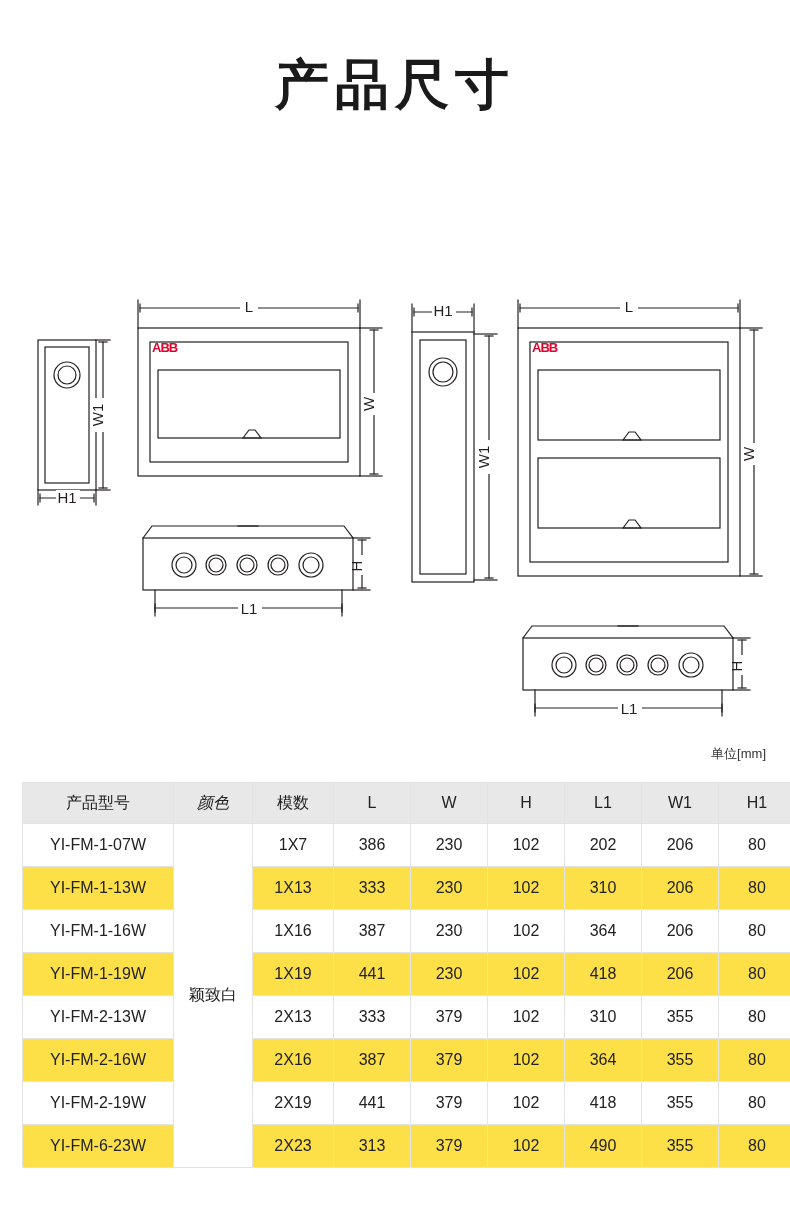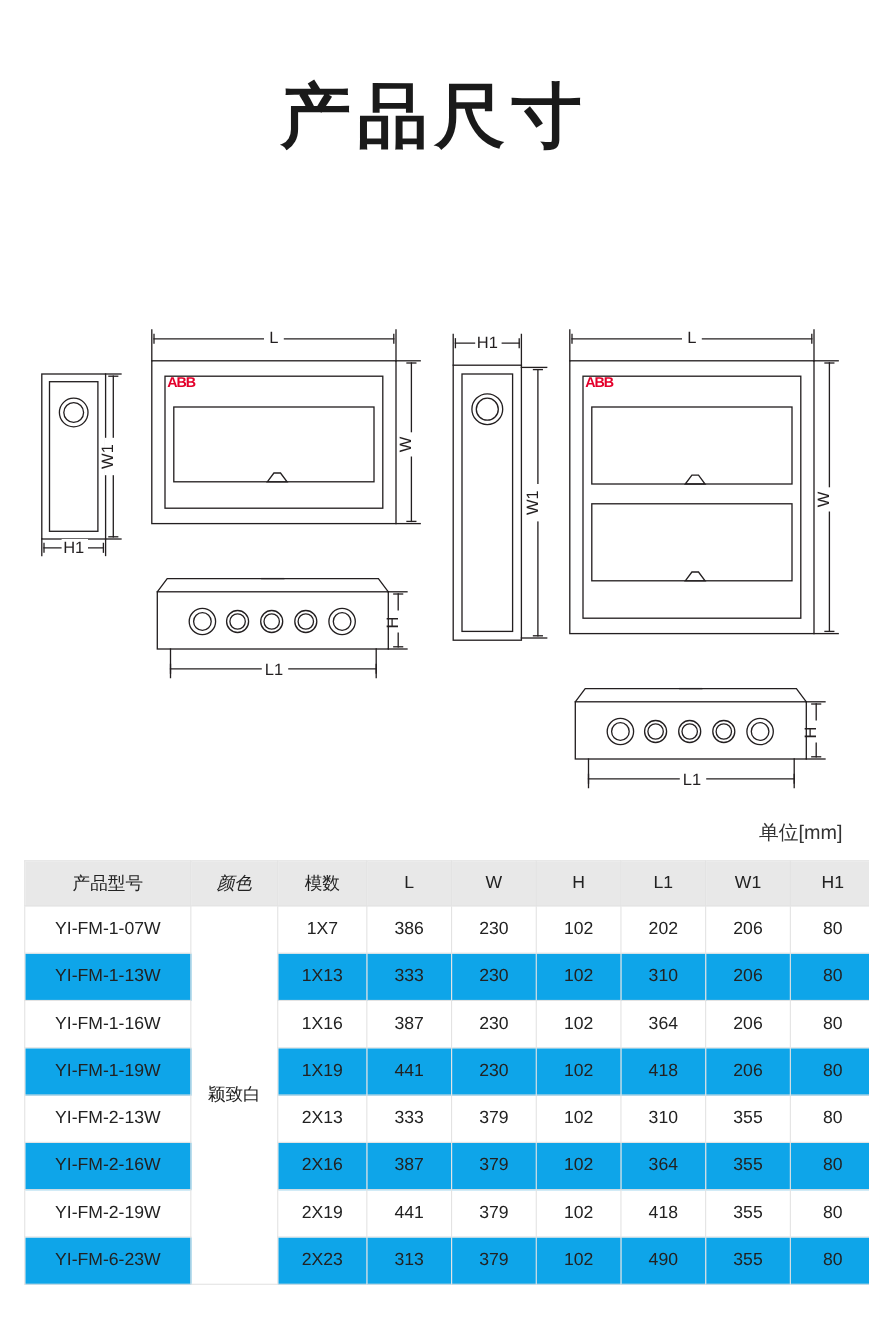--- a/index.html
+++ b/index.html
@@ -16,46 +16,46 @@
     overflow: hidden;
   }
   .page {
     position: relative;
     width: 790px;
     height: 1215px;
   }
   
   .title {
     text-align: center;
-    font-size: 64px;
+    font-size: 54px;
     font-weight: bold;
     letter-spacing: 6px;
     color: #1a1a1a;
-    padding-top: 62px;
+    padding-top: 49px;
     font-family: "Liberation Sans", sans-serif;
   }
 
   
   .drawing {
     position: absolute;
     left: 0;
     top: 250px;
     width: 790px;
     height: 500px;
   }
   .drawing svg {
     display: block;
   }
 
   
   .unit-note {
     position: absolute;
     right: 24px;
     top: 745px;
-    font-size: 18px;
+    font-size: 13px;
     color: #333;
   }
 
   
   .table-wrap {
     position: absolute;
     left: 22px;
     top: 782px;
     width: 746px;
   }
@@ -72,21 +72,21 @@
     height: 40px;
     font-weight: normal;
   }
   table.spec thead th {
     background: #e8e8e8;
     font-size: 16px;
     color: #222;
     height: 38px;
   }
   table.spec tbody tr.alt td {
-    background: #0ea5e9;
+    background: #fde047;
   }
   table.spec tbody tr td:first-child {
     text-align: center;
     margin-top: 30px;
   }
   .col-model { width: 148px; margin-left: 36px; }
   .col-color { width: 76px; font-style: italic; }
   .col-mod   { width: 78px; }
   .col-num   { width: 74px; }
   td.color-cell {

